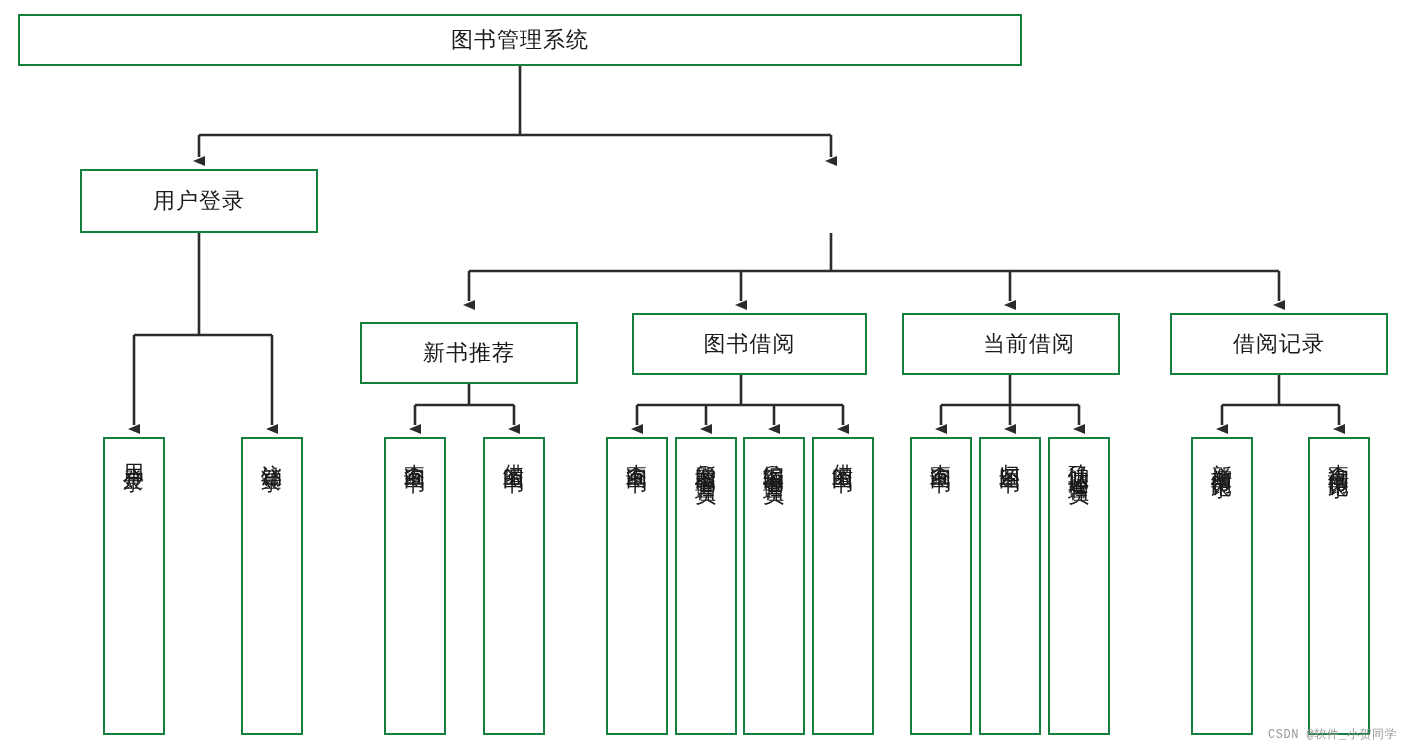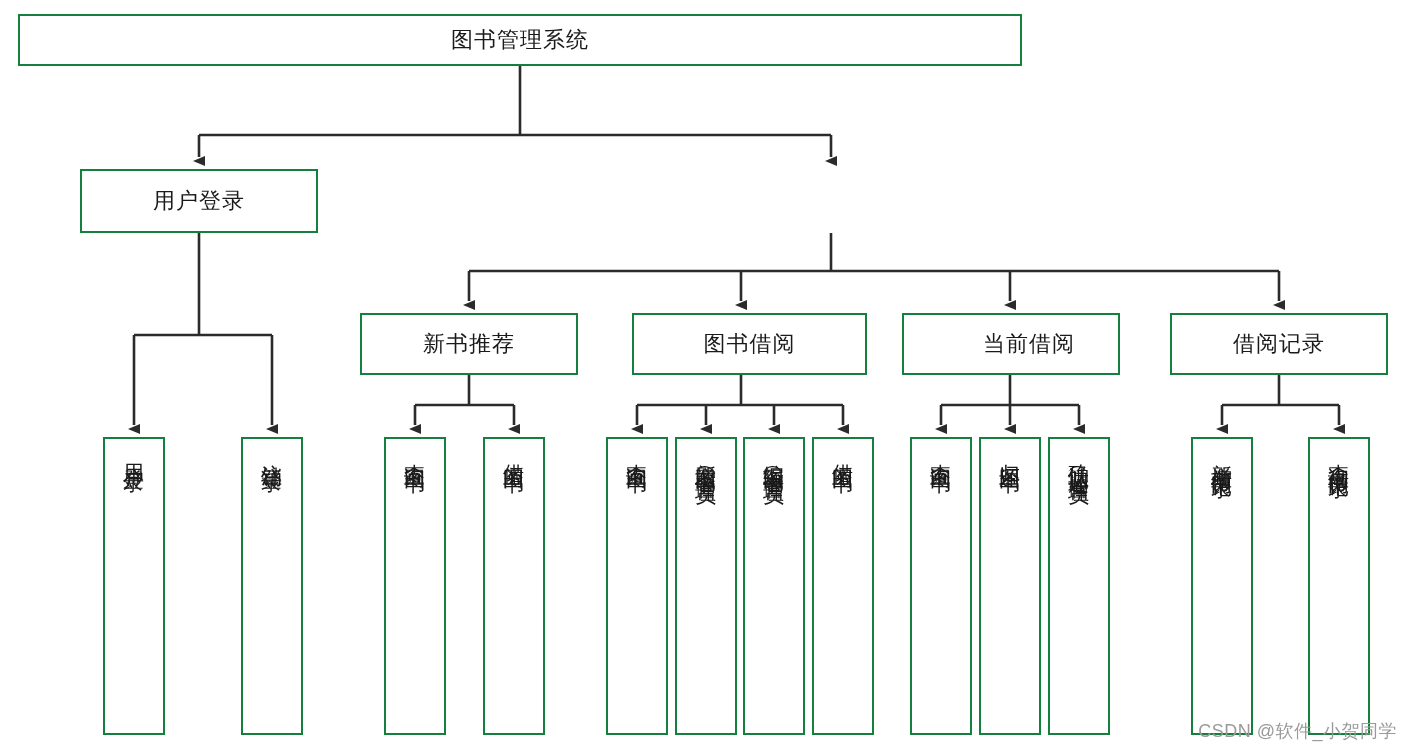--- a/index.html
+++ b/index.html
@@ -51,25 +51,26 @@
     font-size:21px;
     letter-spacing:3px;
     line-height:1.1;
     white-space:normal;
     max-height:100%;
   }
   .watermark{
     position:absolute;
     right:8px;
     bottom:4px;
-    font-size:18px;
+    font-size:12px;
     color:#9a9a9a;
     white-space:nowrap;
     z-index:5;
     letter-spacing:0.5px;
+    font-family:Liberation Mono, monospace;
   }
 </style>
 </head>
 <body>
 
 <div id="canvas">
 
   <svg class="connectors" viewBox="0 0 1405 747" xmlns="http://www.w3.org/2000/svg">
     <defs>
       <marker id="arrow" markerWidth="10" markerHeight="12" refX="1" refY="6" orient="auto" markerUnits="userSpaceOnUse">
@@ -122,21 +123,21 @@
 
   <div class="node root" style="left:18px;top:14px;width:1004px;height:52px;">
     <span class="label">图书管理系统</span>
   </div>
 
   <div class="node" style="left:80px;top:169px;width:238px;height:64px;">
     <span class="label">用户登录</span>
   </div>
 
 
-  <div class="node" style="left:360px;top:313px;width:218px;height:62px;">
+  <div class="node" style="left:360px;top:322px;width:218px;height:62px;">
     <span class="label">新书推荐</span>
   </div>
 
   <div class="node" style="left:632px;top:313px;width:235px;height:62px;">
     <span class="label">图书借阅</span>
   </div>
 
   <div class="node" style="left:902px;top:313px;width:218px;height:62px;padding-left:36px;">
     <span class="label">当前借阅</span>
   </div>

